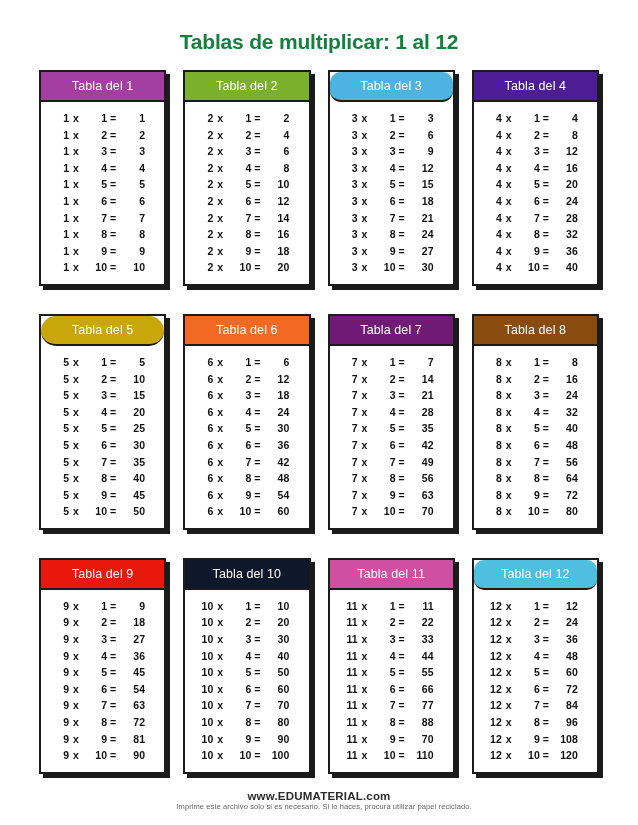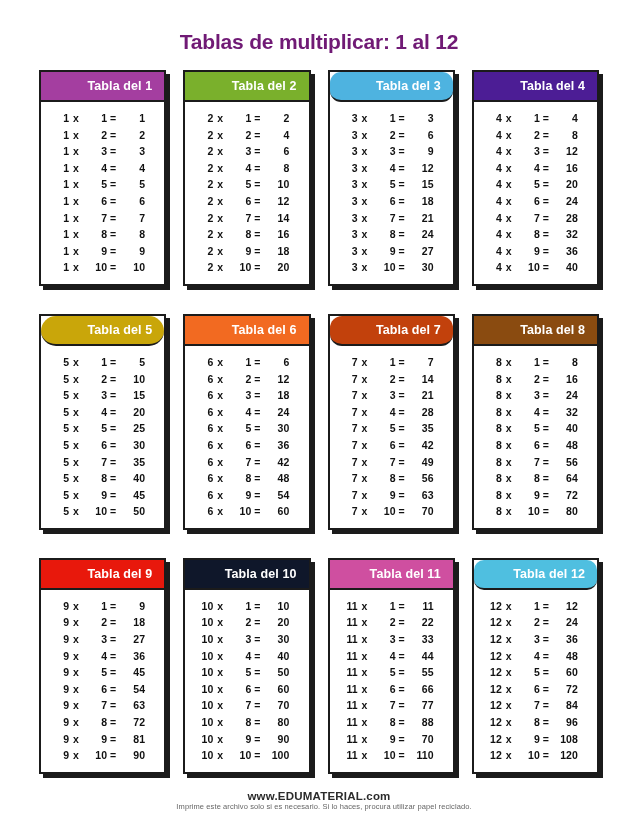--- a/index.html
+++ b/index.html
@@ -16,21 +16,21 @@
     position: relative;
     overflow: hidden;
   }
   #page-title {
     text-align: center;
     font-size: 21px;
     font-weight: bold;
     letter-spacing: -0.2px;
     margin: 0;
     padding: 30px 0 16px 0;
-    color: #701a75;
+    color: #15803d;
   }
   .grid {
     width: 560px;
     margin: 0 auto;
     display: grid;
     grid-template-columns: repeat(4, 1fr);
     grid-column-gap: 17px;
     grid-row-gap: 28px;
   }
   .table-card {
@@ -46,25 +46,25 @@
     background: #1b1b1b;
     z-index: 0;
   }
   .card-inner {
     position: relative;
     z-index: 1;
     background: #ffffff;
     border: 2px solid #1b1b1b;
   }
   .card-header {
-    text-align: right;
+    text-align: center;
     color: #ffffff;
     font-size: 12.5px;
-    font-weight: bold;
-    padding: 7px 12px 7px 2px;
+    font-weight: normal;
+    padding: 7px 2px 7px 2px;
     letter-spacing: 0.1px;
     border-bottom: 2px solid #1b1b1b;
   }
   .card-body {
     padding: 8px 6px 8px 6px;
   }
   .row {
     display: grid;
     grid-template-columns: 22px 14px 24px 12px 28px;
     align-items: center;
@@ -568,21 +568,21 @@
             <span class="c-b">10</span>
             <span class="c-eq">=</span>
             <span class="c-r">60</span>
           </div>
         </div>
       </div>
     </div>
     <div class="table-card">
       <div class="card-shadow"></div>
       <div class="card-inner">
-        <div class="card-header" style="background: #c2410c; border-radius: 12px;">Tabla del 7</div>
+        <div class="card-header" style="background: #701a75;">Tabla del 7</div>
         <div class="card-body">
           <div class="row">
             <span class="c-a">7</span>
             <span class="c-x">x</span>
             <span class="c-b">1</span>
             <span class="c-eq">=</span>
             <span class="c-r">7</span>
           </div>
           <div class="row">
             <span class="c-a">7</span>

